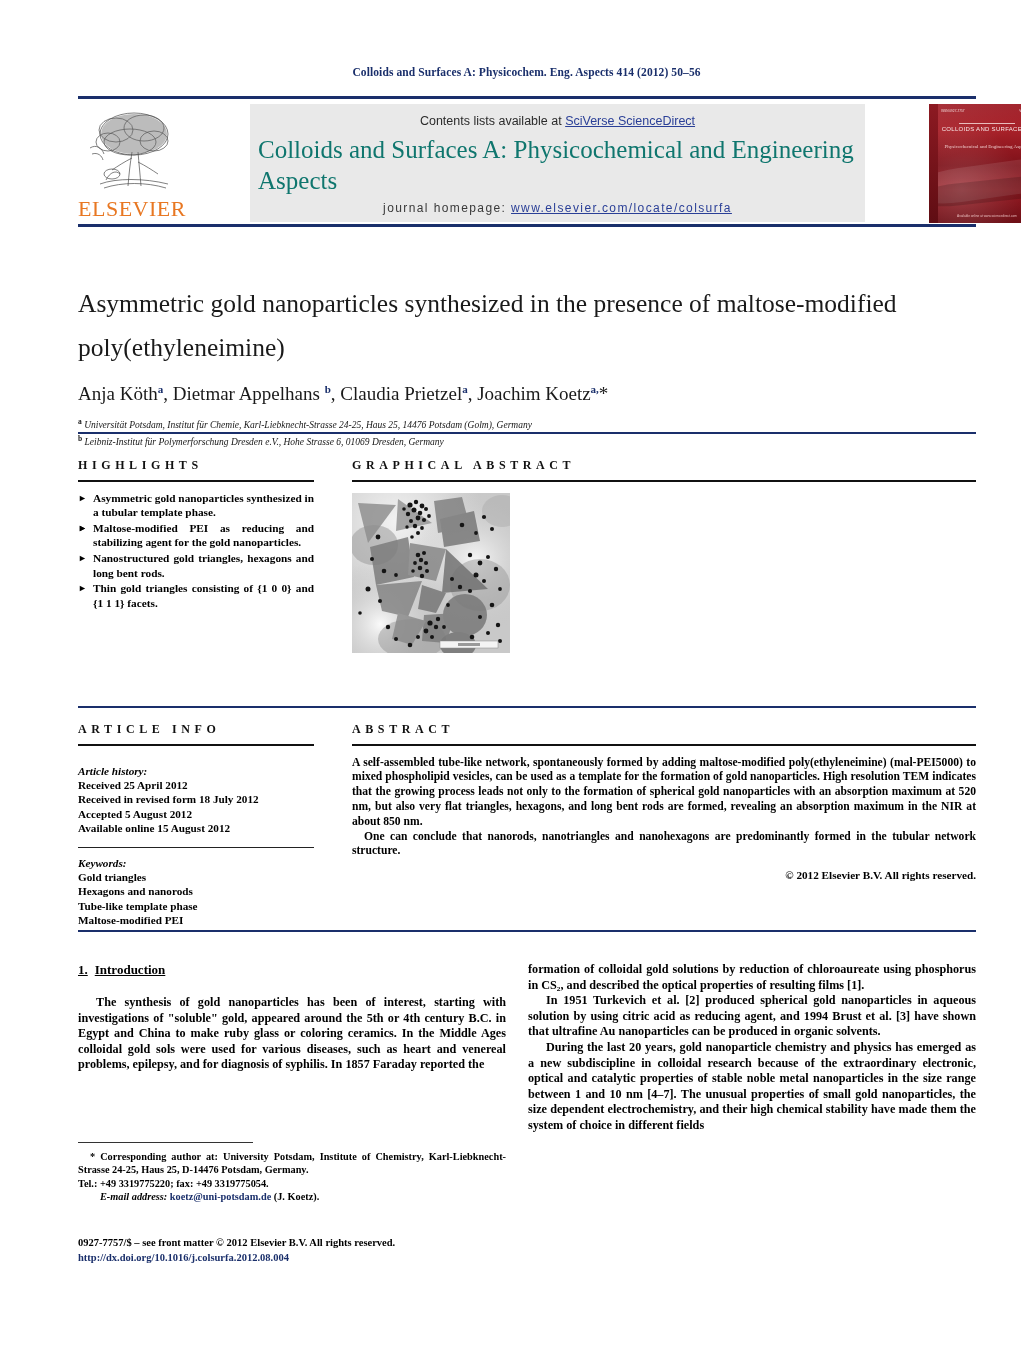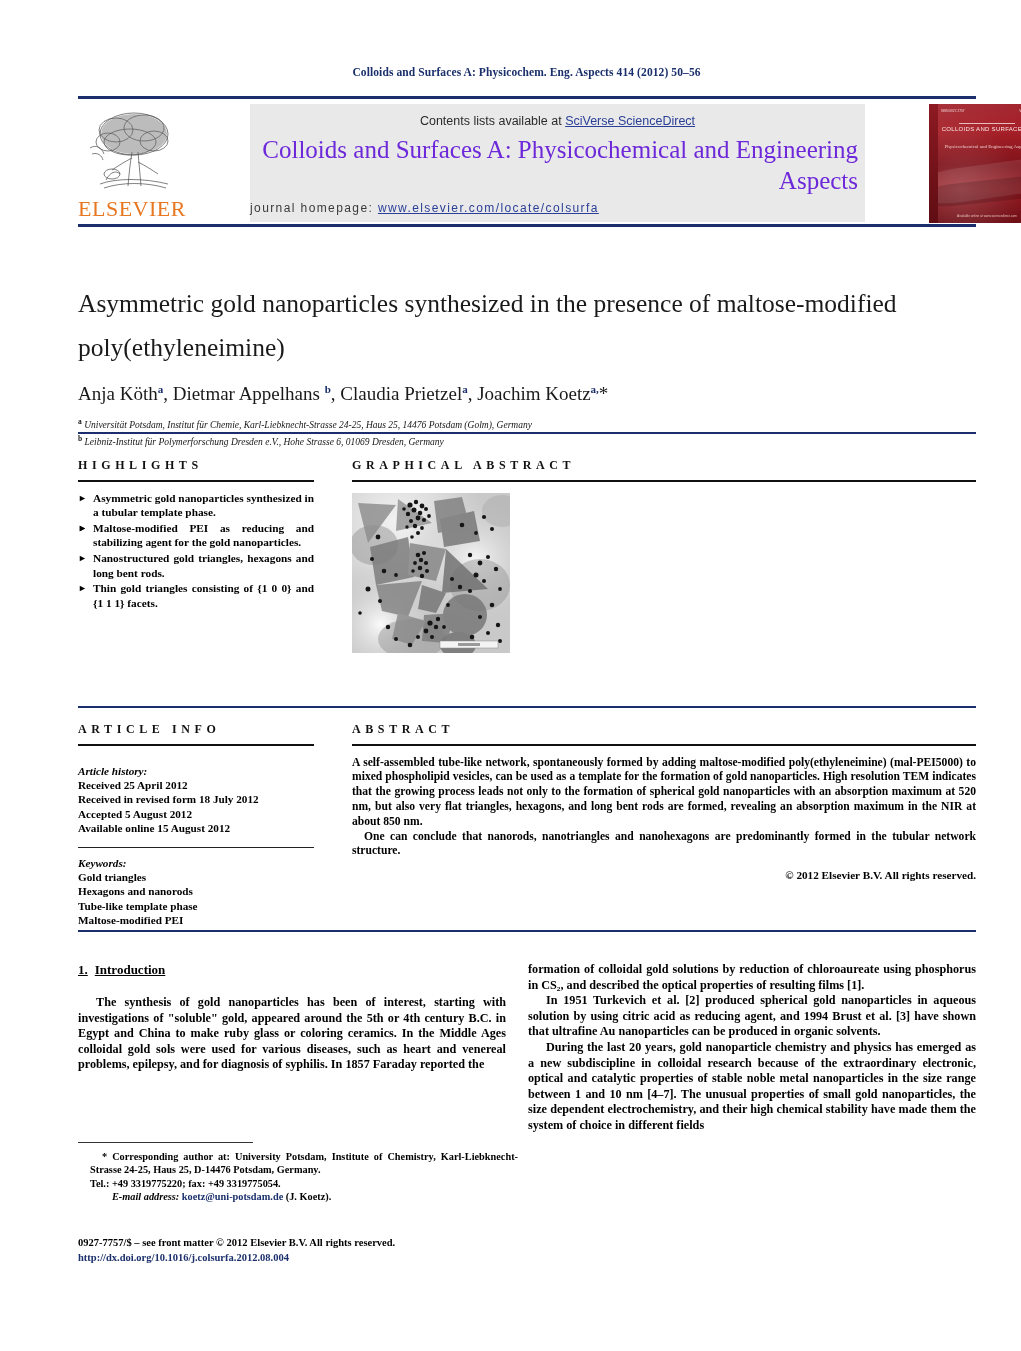--- a/index.html
+++ b/index.html
@@ -86,31 +86,31 @@
     font-size: 12.5px;
     color: #2b2b2b;
   }
   .contents-line .sd {
     color: #2a3f97;
   }
   .journal-title {
     position: absolute;
     left: 8px; top: 30px;
     width: 600px;
-    text-align: right;
+    text-align: left;
     font-family: "Liberation Serif", serif;
     font-size: 25px;
     line-height: 31px;
-    color: #6d28d9;
+    color: #0f766e;
   }
   .homepage-line {
     position: absolute;
     left: 0; top: 97px;
     width: 615px;
-    text-align: left;
+    text-align: center;
     font-family: "Liberation Sans", sans-serif;
     font-size: 12px;
     letter-spacing: 1.4px;
     color: #3a3a3a;
   }
   .homepage-line .url { color: #2a3f97; }
 
   .cover-thumb {
     position: absolute;
     left: 851px; top: 8px;
@@ -354,21 +354,20 @@
   }
   .footnotes {
     position: absolute;
     left: 62px; top: 1150px;
     width: 428px;
     font-family: "Liberation Serif", serif;
     font-size: 10.3px;
     line-height: 13.3px;
     font-weight: bold;
     text-align: justify;
-    margin-left: 12px;
   }
   .footnotes .email-lbl { font-style: italic; }
   .footnotes a, .link { color: #1a2f6b; text-decoration: none; }
   .footnotes .indent-line { text-indent: 22px; }
   .issn-block {
     position: absolute;
     left: 62px; top: 1236px;
     width: 440px;
     font-family: "Liberation Serif", serif;
     font-size: 10.5px;

